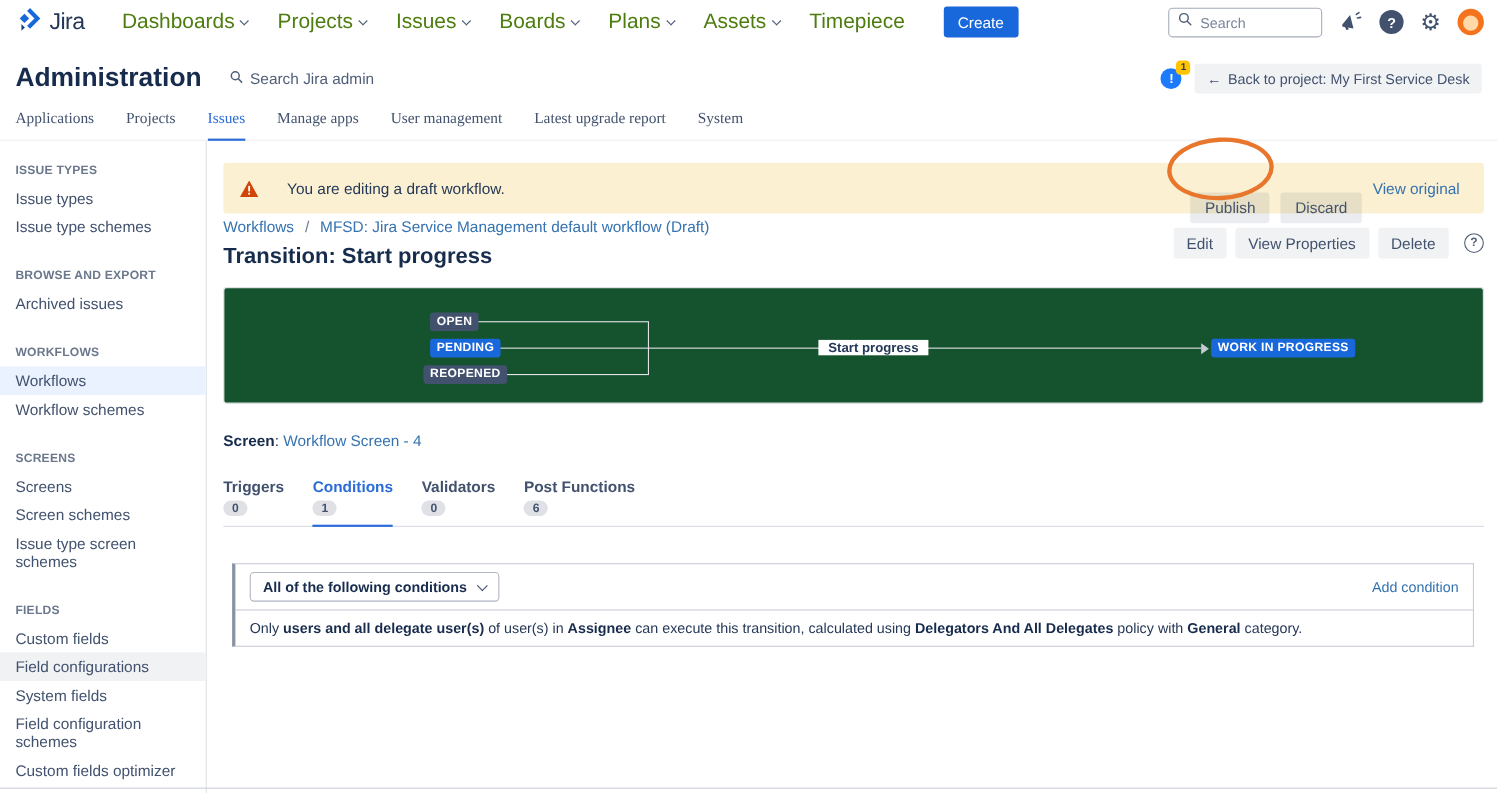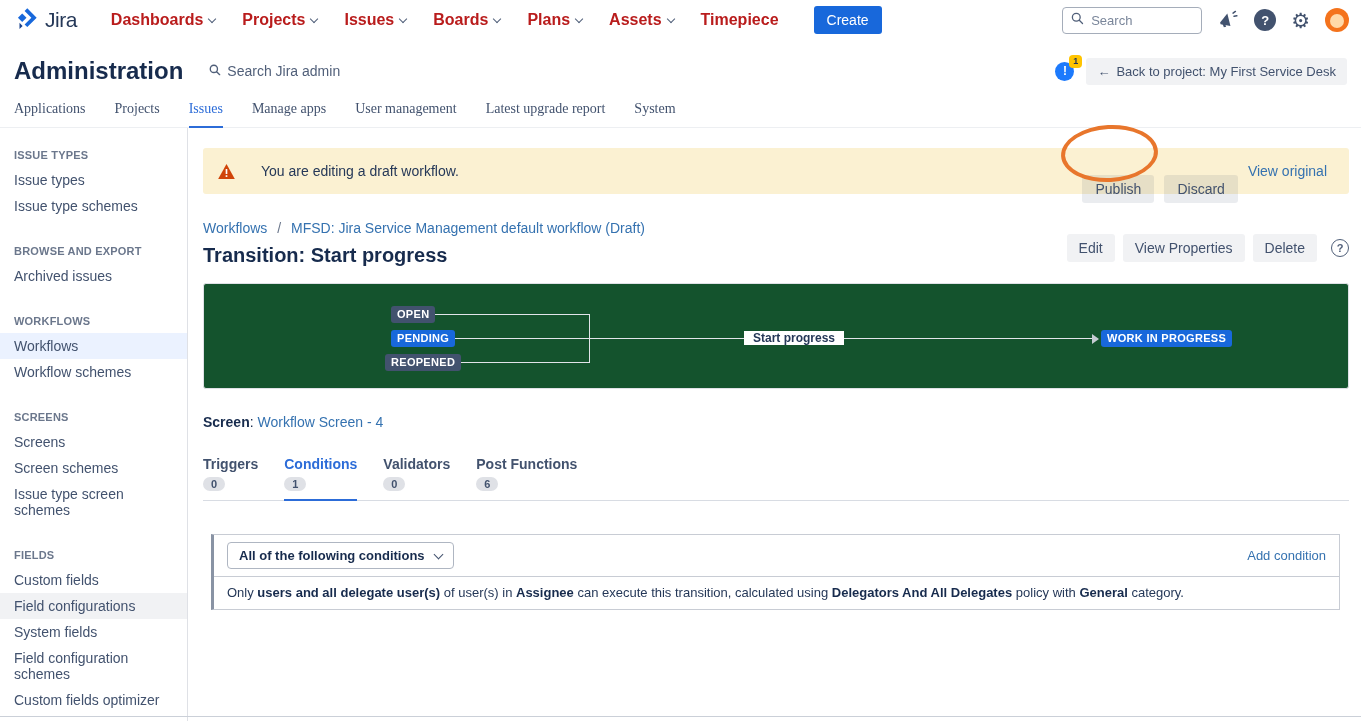--- a/index.html
+++ b/index.html
@@ -4,21 +4,21 @@
 <style>
   * { margin:0; padding:0; box-sizing:border-box; }
   html,body { width:1361px; height:722px; background:#fff; overflow:hidden;
               font-family:"Liberation Sans","DejaVu Sans",sans-serif; color:#172B4D; }
   .page { position:relative; width:1361px; height:722px; }
 
   
   .topnav { display:flex; align-items:center; height:40px; padding:0 12px 0 14px; }
   .logo { display:flex; align-items:center; gap:6px; margin-right:34px; cursor:pointer; }
   .logo-text { font-size:21px; font-weight:500; color:#253858; letter-spacing:-0.5px; }
-  .nav-item { display:flex; align-items:center; font-size:16px; color:#b91c1c; margin-right:27px; cursor:pointer; white-space:nowrap;font-weight:bold; }
+  .nav-item { display:flex; align-items:center; font-size:19px; color:#4d7c0f; margin-right:27px; cursor:pointer; white-space:nowrap; }
   .chev { width:6px; height:6px; border-right:1.6px solid #505F79; border-bottom:1.6px solid #505F79;
           transform:rotate(45deg); display:inline-block; margin-left:6px; margin-bottom:3px; }
   .create-btn { background:#1868DB; color:#fff; font-size:14px; font-weight:500; border:none;
                 border-radius:3px; padding:6px 13px; cursor:pointer; margin-left:8px; }
   .topnav-right { margin-left:auto; display:flex; align-items:center; gap:15px; }
   .search-box { display:flex; align-items:center; gap:7px; width:140px; height:27px;
                 border:1px solid #A5ADBA; border-radius:4px; padding:0 8px; background:#fff; }
   .search-ph { font-size:13px; color:#7A869A; }
   .icon-btn { display:flex; align-items:center; justify-content:center; cursor:pointer; }
   .help-circle { width:22px; height:22px; border-radius:50%; background:#42526E; color:#fff;
@@ -66,21 +66,21 @@
   .banner-right { margin-left:auto; display:flex; align-items:center; gap:10px; }
   .banner-btn { background:rgba(23,43,77,0.09); border:none; border-radius:3px; padding:6px 13px;
                 font-size:14px; color:#42526E; cursor:pointer;margin-top:35px; }
   .link { color:#3572B0; cursor:pointer; text-decoration:none; }
   .publish-wrap { position:relative; display:inline-block; }
   .annotation-ellipse { position:absolute; left:-21px; top:-15px; width:97px; height:57px;
                         border:4px solid #E8762C; border-radius:50%; transform:rotate(-3deg);
                         pointer-events:none; }
 
   
-  .content-header { display:flex; justify-content:space-between; align-items:center; margin-top:26px; }
+  .content-header { display:flex; justify-content:space-between; align-items:flex-start; margin-top:4px; }
   .breadcrumb { font-size:14px; }
   .breadcrumb .sep { color:#6B778C; margin:0 6px; }
   .page-title { font-size:20px; font-weight:600; color:#172B4D; margin-top:8px; }
   .header-actions { display:flex; align-items:center; gap:8px; margin-top:9px; }
   .gray-btn { background:#F1F2F4; border:none; border-radius:3px; padding:6px 12px;
               font-size:14px; color:#42526E; cursor:pointer; }
   .qmark { width:18px; height:18px; border-radius:50%; border:1.5px solid #505F79; color:#505F79;
            font-size:11px; font-weight:700; display:flex; align-items:center; justify-content:center;
            margin-left:6px; cursor:pointer; }
 

